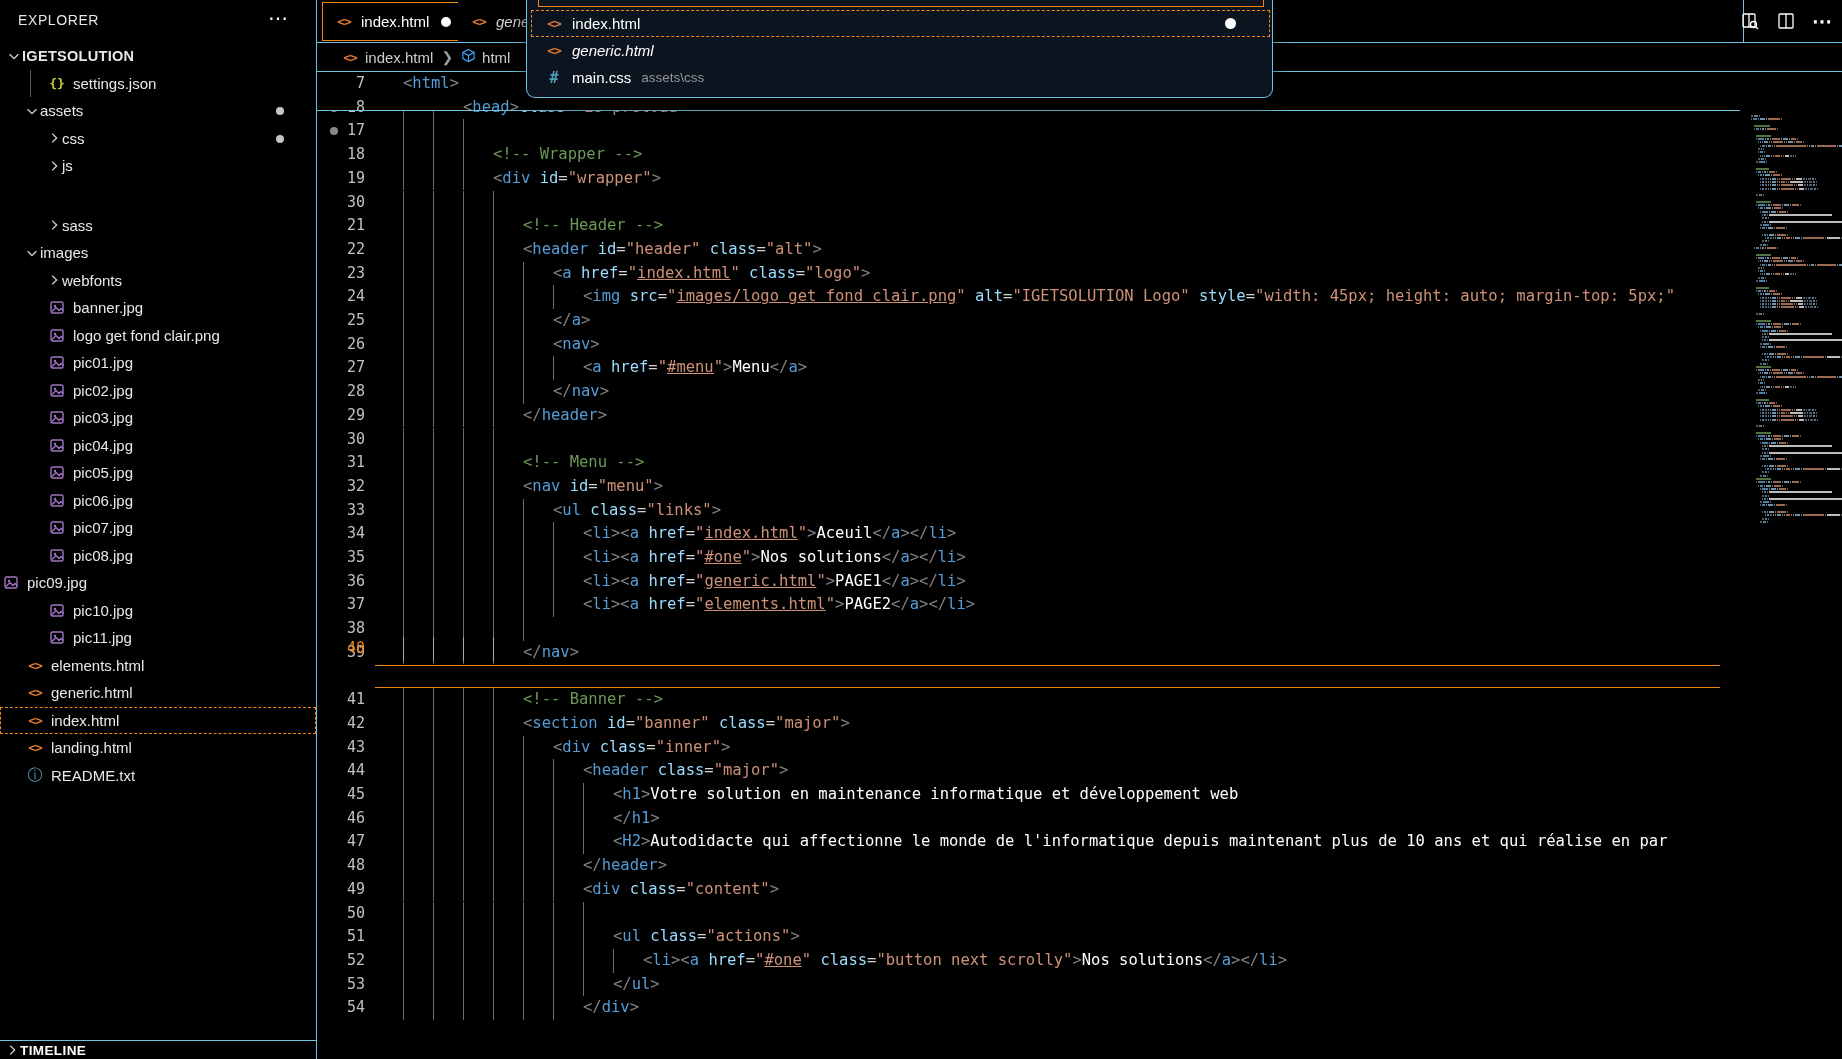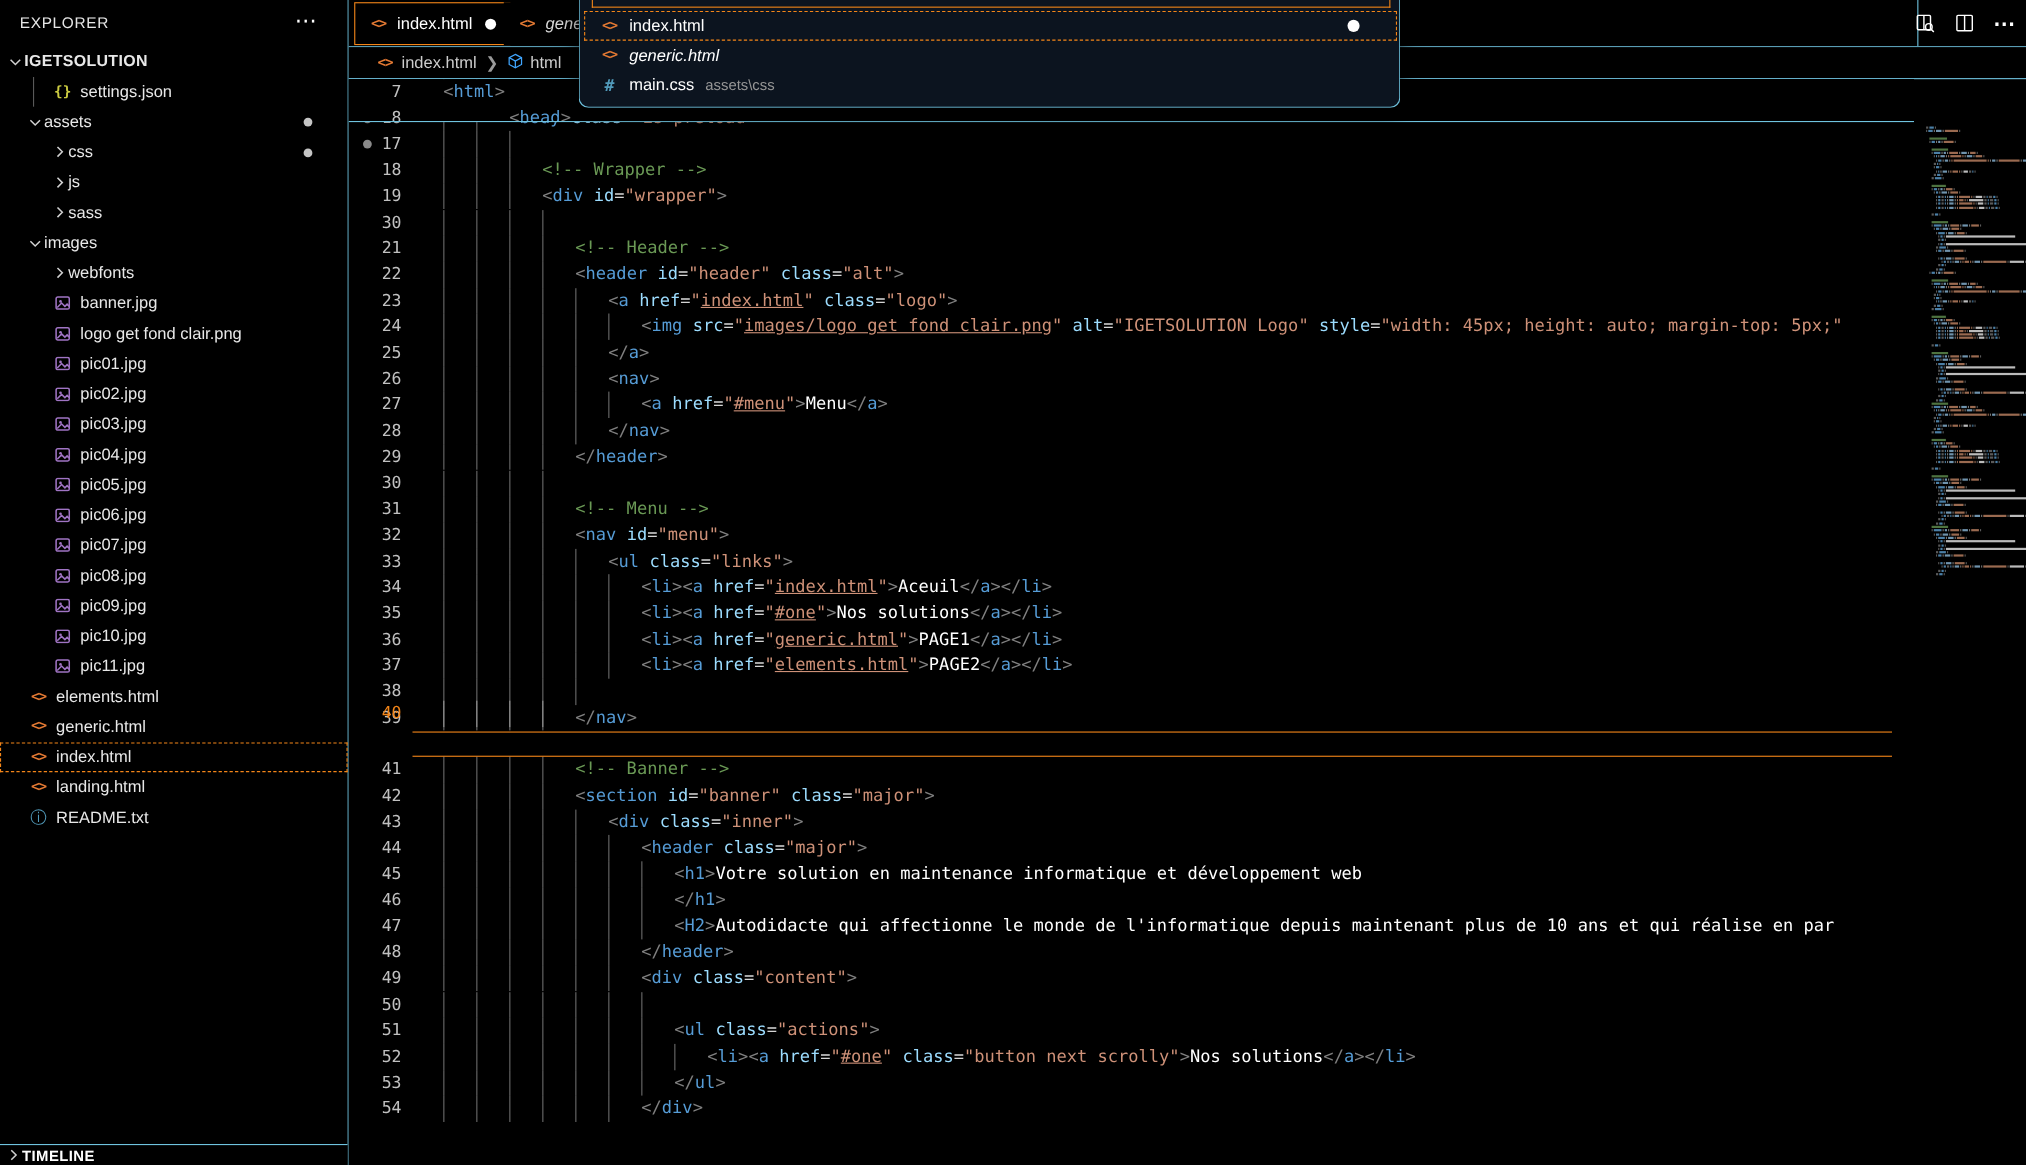--- a/index.html
+++ b/index.html
@@ -135,21 +135,21 @@
           <span class="badge-dot"></span>
         </div>
         <div class="trow" style="padding-left: 46px;">
           <span class="chev">
             <svg width="14" height="14" viewBox="0 0 16 16">
               <polyline points="6,3 11,8 6,13"></polyline>
             </svg>
           </span>
           <span>js</span>
         </div>
-        <div class="trow" style="padding-left: 46px;">
+        <div class="trow" style="padding-left: 46px; margin-top: 32px;">
           <span class="chev">
             <svg width="14" height="14" viewBox="0 0 16 16">
               <polyline points="6,3 11,8 6,13"></polyline>
             </svg>
           </span>
           <span>sass</span>
         </div>
         <div class="trow" style="padding-left: 24px;">
           <span class="chev">
             <svg width="14" height="14" viewBox="0 0 16 16">
@@ -269,21 +269,21 @@
           <span style="width: 2px;"></span>
           <span class="ficon">
             <svg width="14" height="13" viewBox="0 0 14 13" style="fill:none;stroke:#A074C4;stroke-width:1.4;">
               <rect x="1" y="1" width="12" height="11" rx="1.5"></rect>
               <circle cx="5" cy="5" r="1.2" style="fill:#A074C4;stroke:none;"></circle>
               <polyline points="2,10.5 6,6.5 9,9.5 11,7.5 13,9.5"></polyline>
             </svg>
           </span>
           <span>pic08.jpg</span>
         </div>
-        <div class="trow" style="padding-left: 46px;">
+        <div class="trow" style="">
           <span style="width: 2px;"></span>
           <span class="ficon">
             <svg width="14" height="13" viewBox="0 0 14 13" style="fill:none;stroke:#A074C4;stroke-width:1.4;">
               <rect x="1" y="1" width="12" height="11" rx="1.5"></rect>
               <circle cx="5" cy="5" r="1.2" style="fill:#A074C4;stroke:none;"></circle>
               <polyline points="2,10.5 6,6.5 9,9.5 11,7.5 13,9.5"></polyline>
             </svg>
           </span>
           <span>pic09.jpg</span>
         </div>

